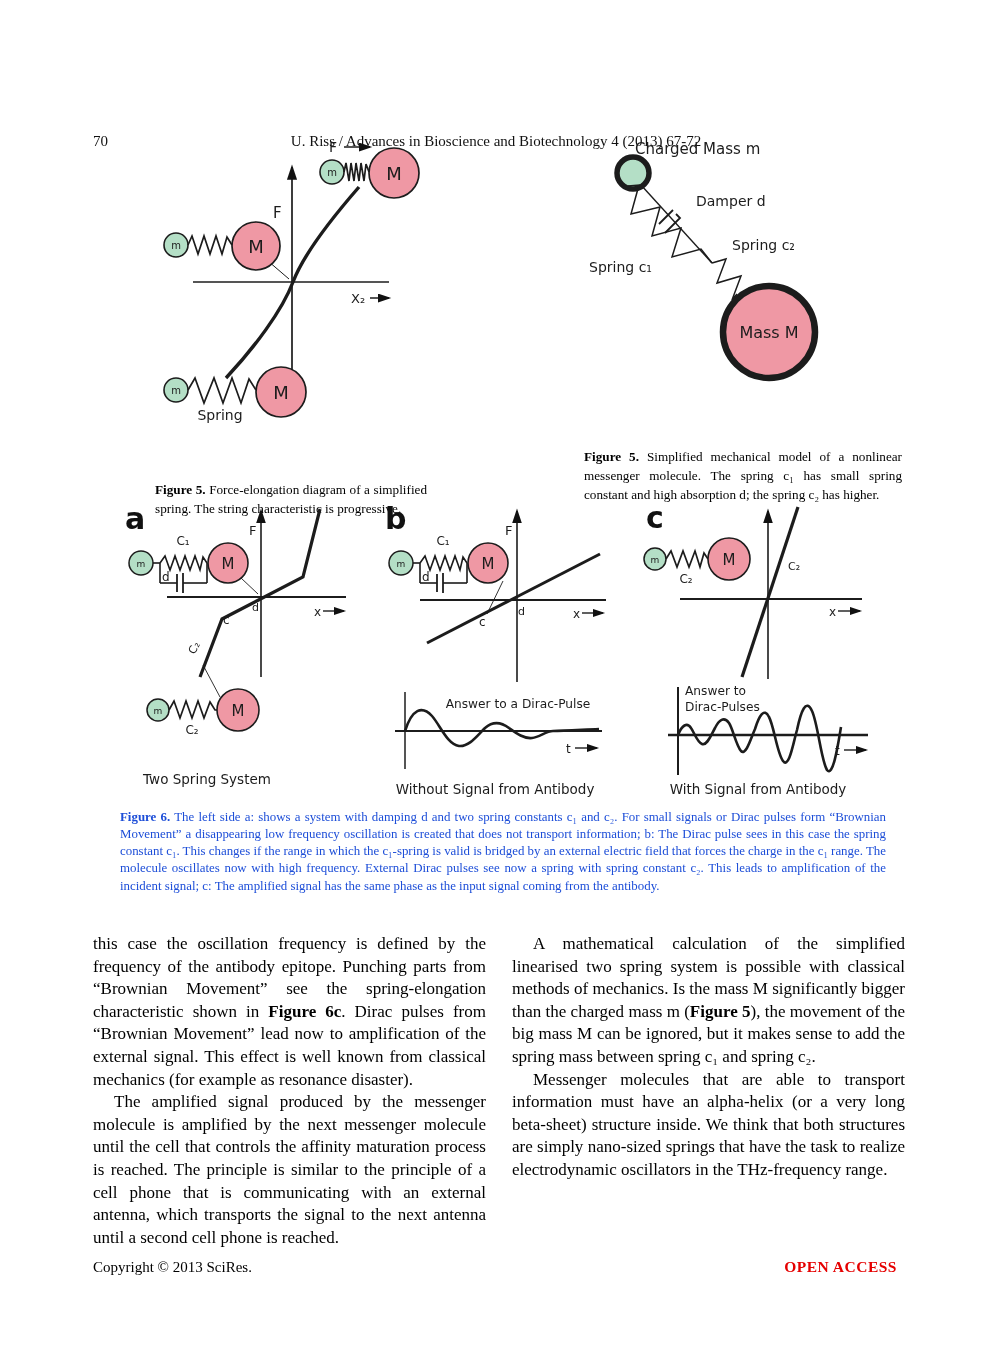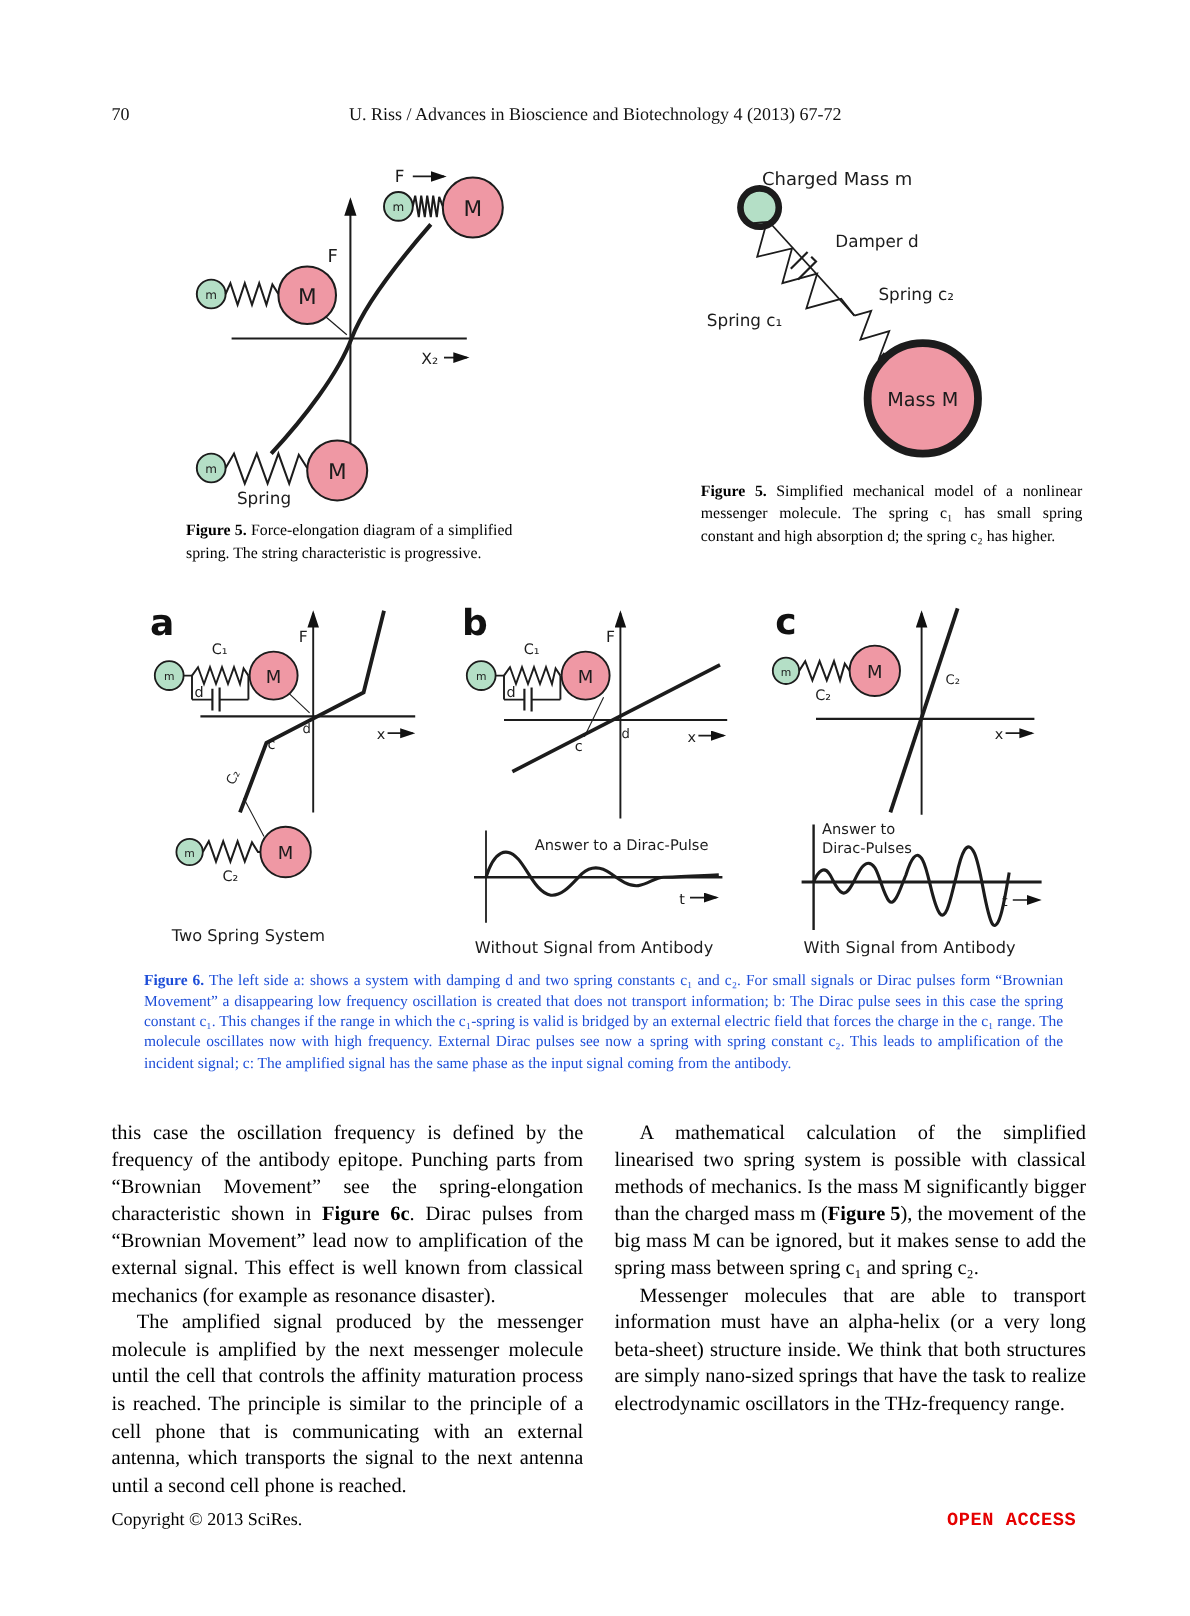--- a/index.html
+++ b/index.html
@@ -1,31 +1,31 @@
 <!DOCTYPE html>
 <html><head>
 <meta charset="utf-8">
 <style>
   html,body{margin:0;padding:0;}
   body{
     width:992px;height:1347px;position:relative;background:#ffffff;
     font-family:"Liberation Serif", serif;color:#000;
   }
   .abs{position:absolute;}
-  .head{font-size:15px;color:#111;}
+  .head{font-size:15px;color:#111;margin-top:45px;}
   .runhead{left:0;right:0;text-align:center;top:88px;}
   .pagenum{left:93px;top:88px;}
-  .cap{font-size:13.2px;line-height:1.44;text-align:justify;color:#000;}
+  .cap{font-size:13.2px;line-height:1.44;text-align:justify;color:#000;margin-top:48px;}
   .cap6{font-size:12.9px;line-height:1.33;text-align:justify;color:#1d4ed8;}
   .bodycol{width:393px;font-size:17px;line-height:1.33;}
   .bodycol p{margin:0;text-align:justify;}
   .bodycol p.ind{text-indent:21px;}
   b,.b{font-weight:bold;}
   .footer-copy{left:93px;top:1259px;font-size:15px;}
-  .open-access{right:95px;top:1258px;font-size:15.5px;font-weight:bold;color:#e50000;letter-spacing:0.5px;font-family:Liberation Mono, monospace;}
+  .open-access{right:95px;top:1258px;font-size:15.5px;font-weight:bold;color:#e50000;letter-spacing:0.5px;}
   svg .ft{font-family:"DejaVu Sans",sans-serif;fill:#1c1c1c;}
   svg .ltr{font-family:"DejaVu Sans",sans-serif;font-weight:bold;fill:#111;}
   svg .ln{stroke:#1c1c1c;fill:none;}
   svg .mint{fill:#b4dfc6;stroke:#1c1c1c;}
   svg .pink{fill:#ef98a4;stroke:#1c1c1c;}
 </style>
 </head>
 <body>
 
 <svg width="0" height="0" style="position:absolute">

